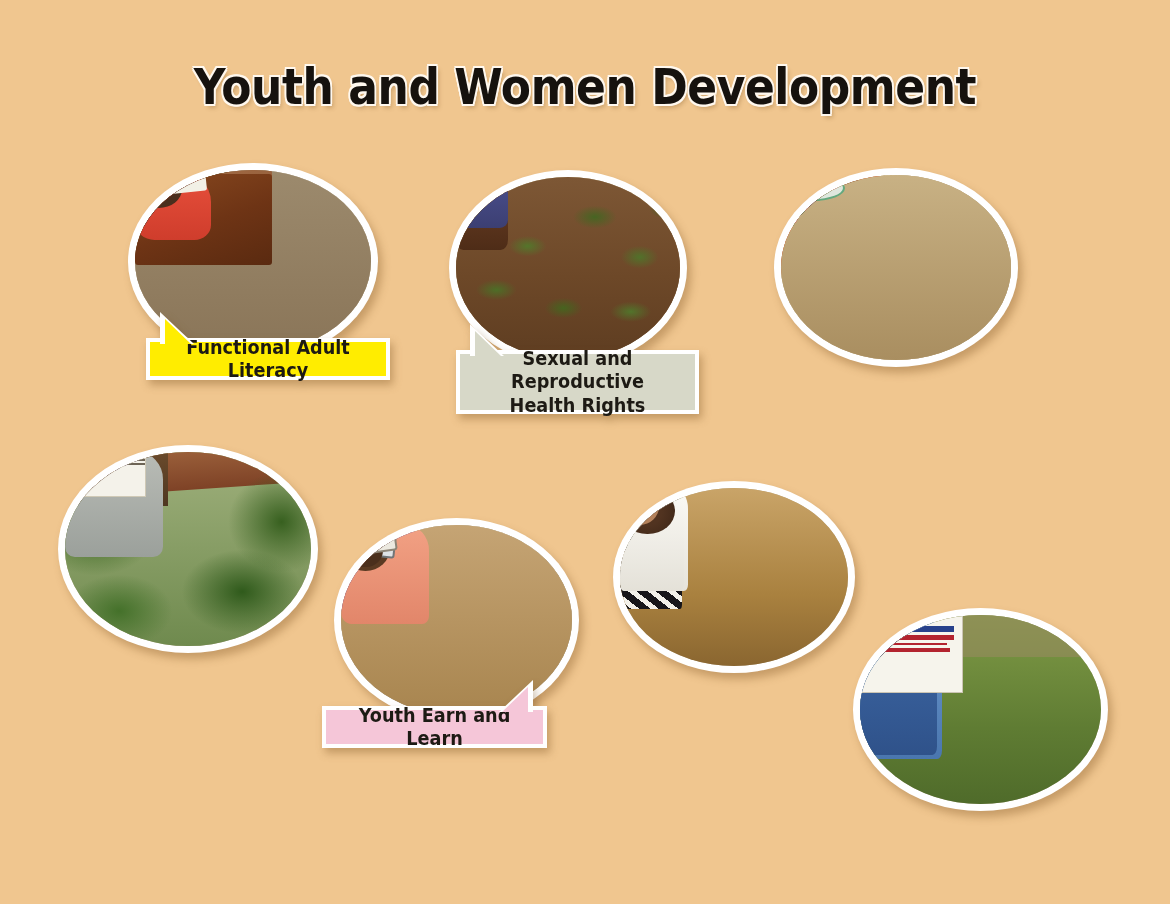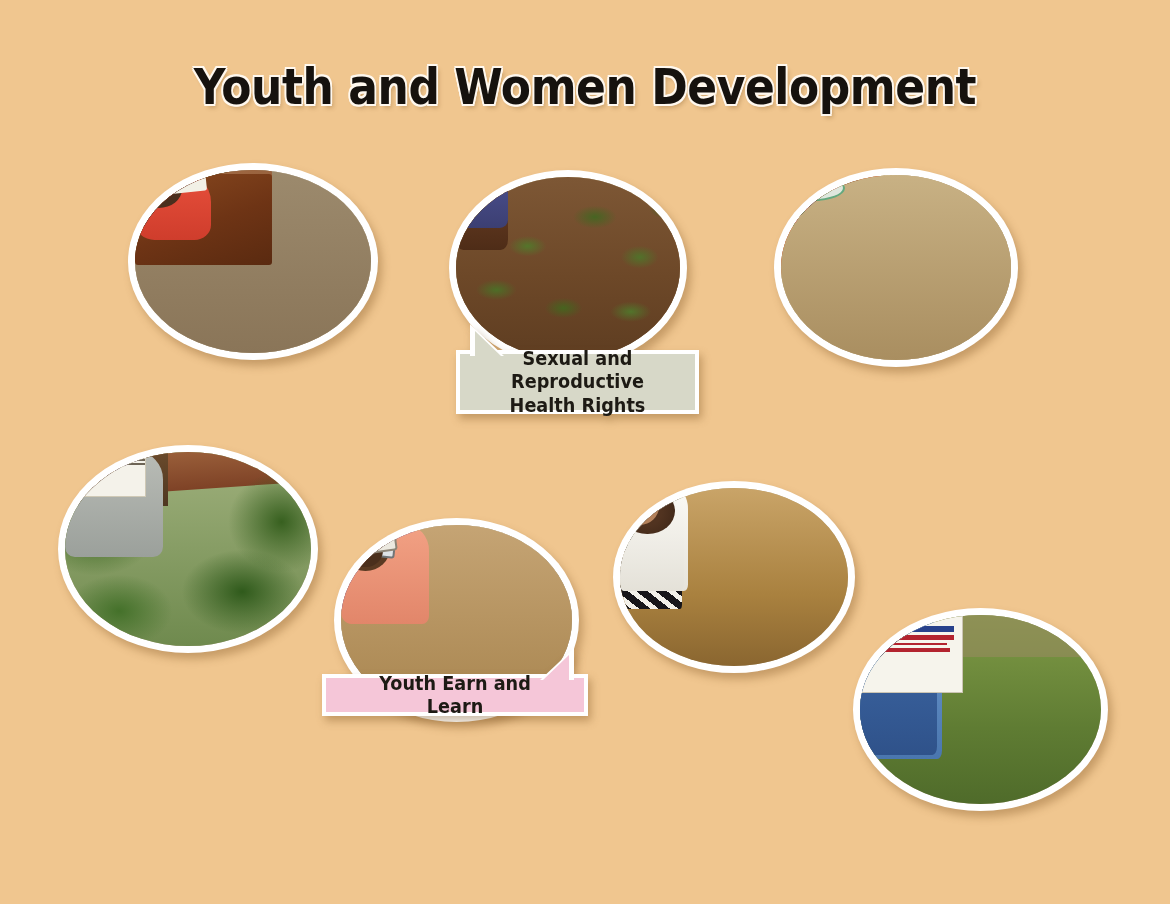--- a/index.html
+++ b/index.html
@@ -251,20 +251,25 @@
       <div class="layer chairslat"></div>
         <div class="layer desk"></div>
       <div class="layer deskleg"></div>
         <div class="layer pants"></div>
       <div class="layer body"></div>
         <div class="layer head"></div>
       <div class="layer arm"></div>
         <div class="layer paper"></div>
     </div>
   </div>
+  <div class="callout" style="left:146px;top:338px;width:244px;height:42px;background:#FFED00;--fill:#FFED00;">
+    <span class="tail out tail-left"></span>
+    <span class="tail in tail-left"></span>
+    <span class="ctext">Functional Adult Literacy</span>
+  </div>
 
   <div class="oval" style="left:449px;top:170px;width:238px;height:196px;">
     <div class="photo sc-gard">
       <div class="layer sky"></div>
         <div class="layer soil"></div>
       <div class="layer crops"></div>
         <div class="layer skirt"></div>
       <div class="layer top"></div>
         <div class="layer head"></div>
       <div class="layer babyshirt"></div>
@@ -321,21 +326,21 @@
         <div class="layer g2head"></div>
       <div class="layer g2wrap"></div>
         <div class="layer g1body"></div>
       <div class="layer g1head"></div>
         <div class="layer g1hair"></div>
       <div class="layer tab2"></div>
         <div class="layer hand"></div>
       <div class="layer tab1"></div>
     </div>
   </div>
-  <div class="callout" style="left:322px;top:674px;width:266px;height:42px;background:#F5C6D8;--fill:#F5C6D8;">
+  <div class="callout" style="left:322px;top:706px;width:225px;height:42px;background:#F5C6D8;--fill:#F5C6D8;">
     <span class="tail out tail-right"></span>
     <span class="tail in tail-right"></span>
     <span class="ctext">Youth Earn and Learn</span>
   </div>
 
   <div class="oval" style="left:613px;top:481px;width:242px;height:192px;">
     <div class="photo sc-lead">
       <div class="layer room"></div>
         <div class="layer dark"></div>
       <div class="layer cross"></div>

